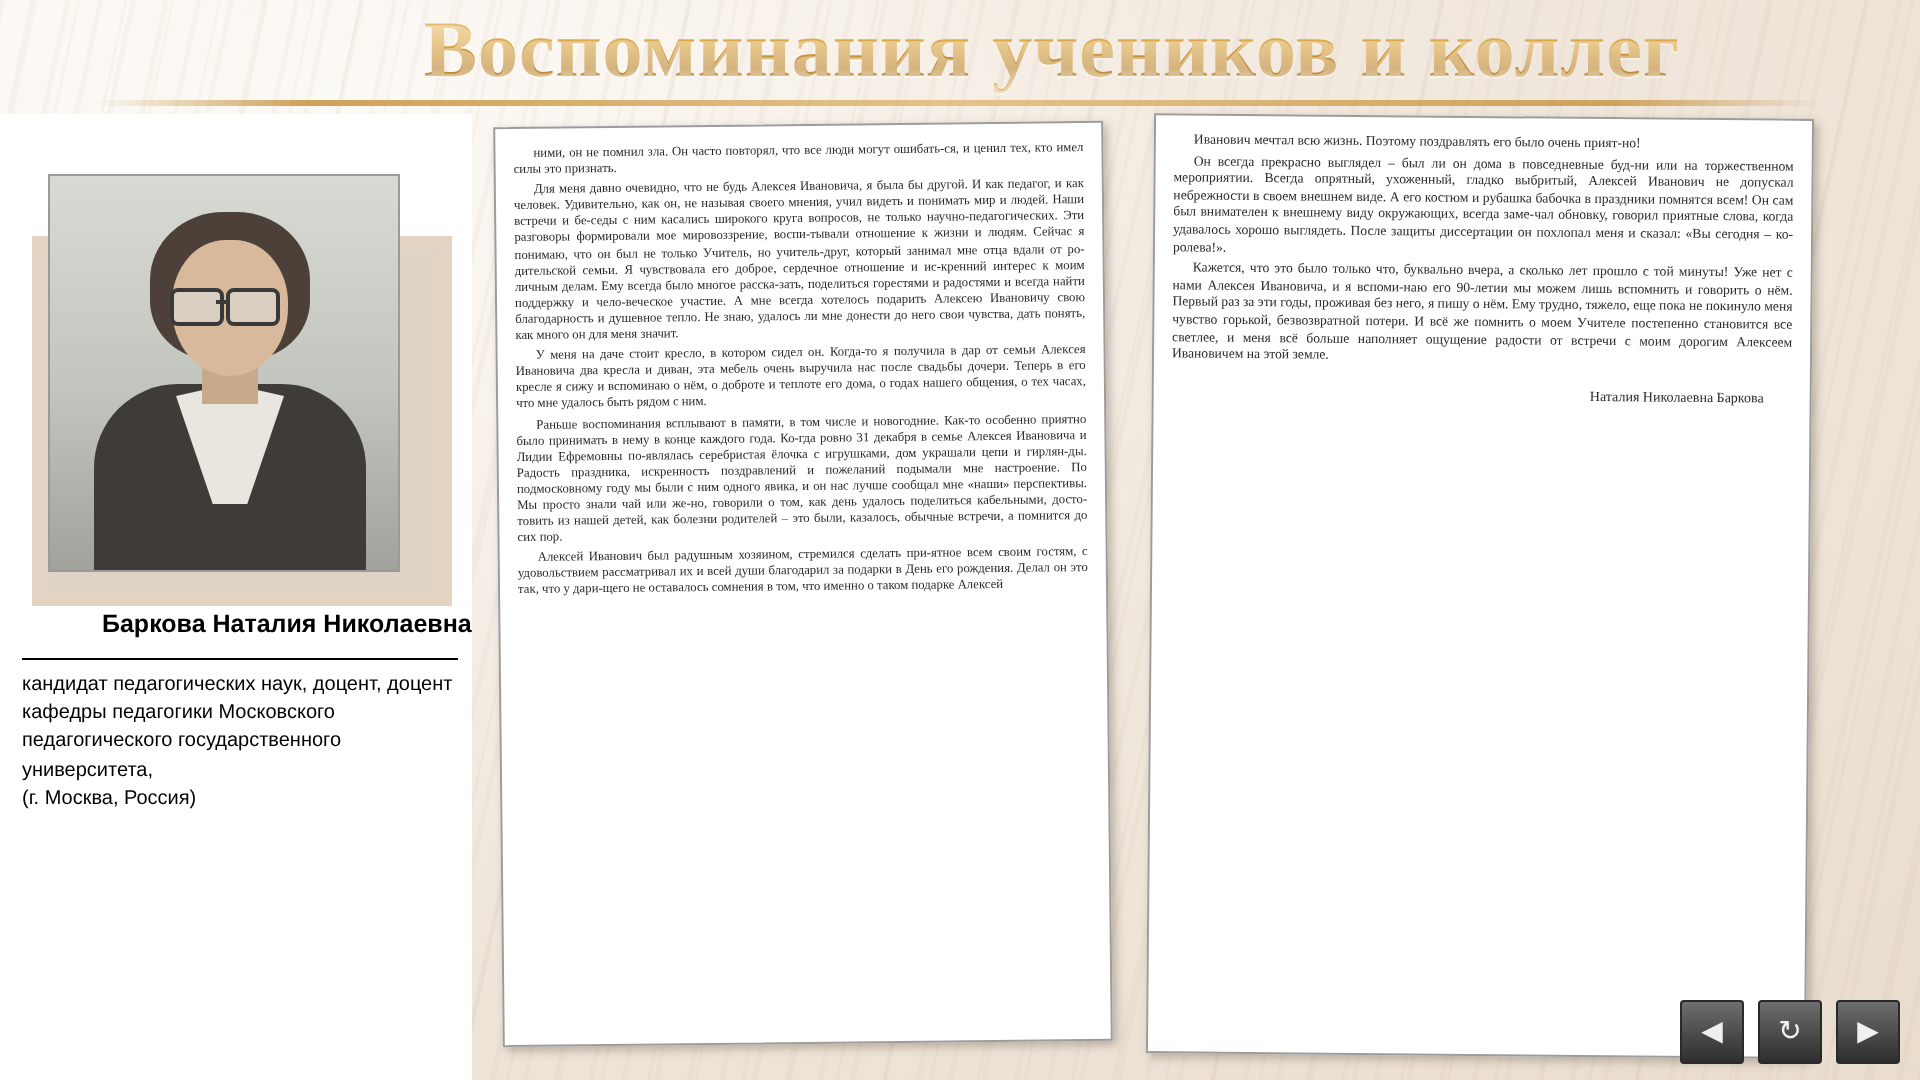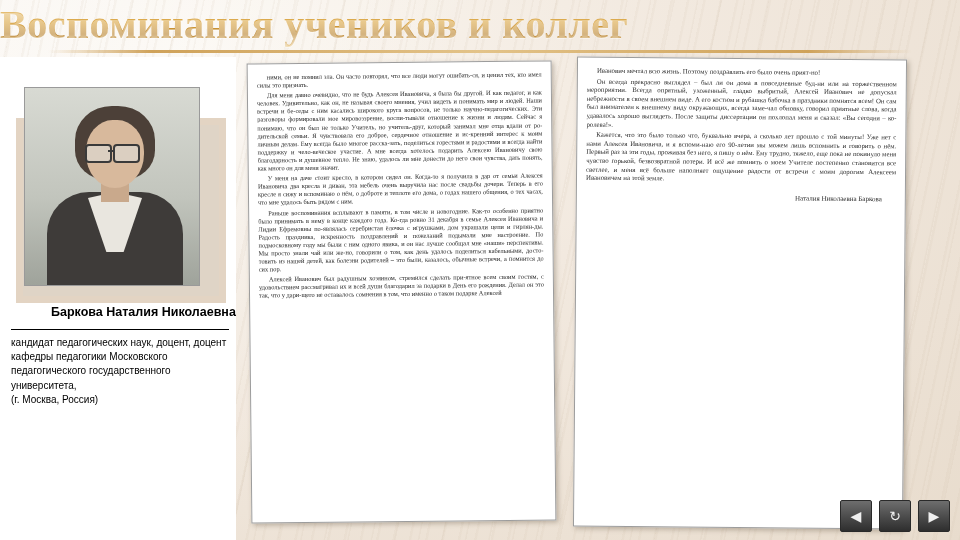--- a/index.html
+++ b/index.html
@@ -31,21 +31,21 @@
       repeating-linear-gradient(102deg, rgba(201,183,160,0.10) 0px, rgba(201,183,160,0.10) 2px, rgba(255,255,255,0) 3px, rgba(255,255,255,0) 16px),
       repeating-linear-gradient(-78deg, rgba(176,154,126,0.07) 0px, rgba(176,154,126,0.07) 1px, rgba(255,255,255,0) 2px, rgba(255,255,255,0) 23px);
     pointer-events: none;
   }
   .title-bar {
     position: absolute;
     left: 0;
     top: 2px;
     width: 840px;
     height: 50px;
-    text-align: left;
+    text-align: right;
   }
   .title {
     font-family: "Liberation Serif", serif;
     font-size: 40px;
     font-weight: bold;
     letter-spacing: 0.5px;
     line-height: 46px;
     background: linear-gradient(180deg, #f3d9a6 0%, #d8a23e 45%, #b8812a 70%, #f0d49c 100%);
     -webkit-background-clip: text;
     background-clip: text;

